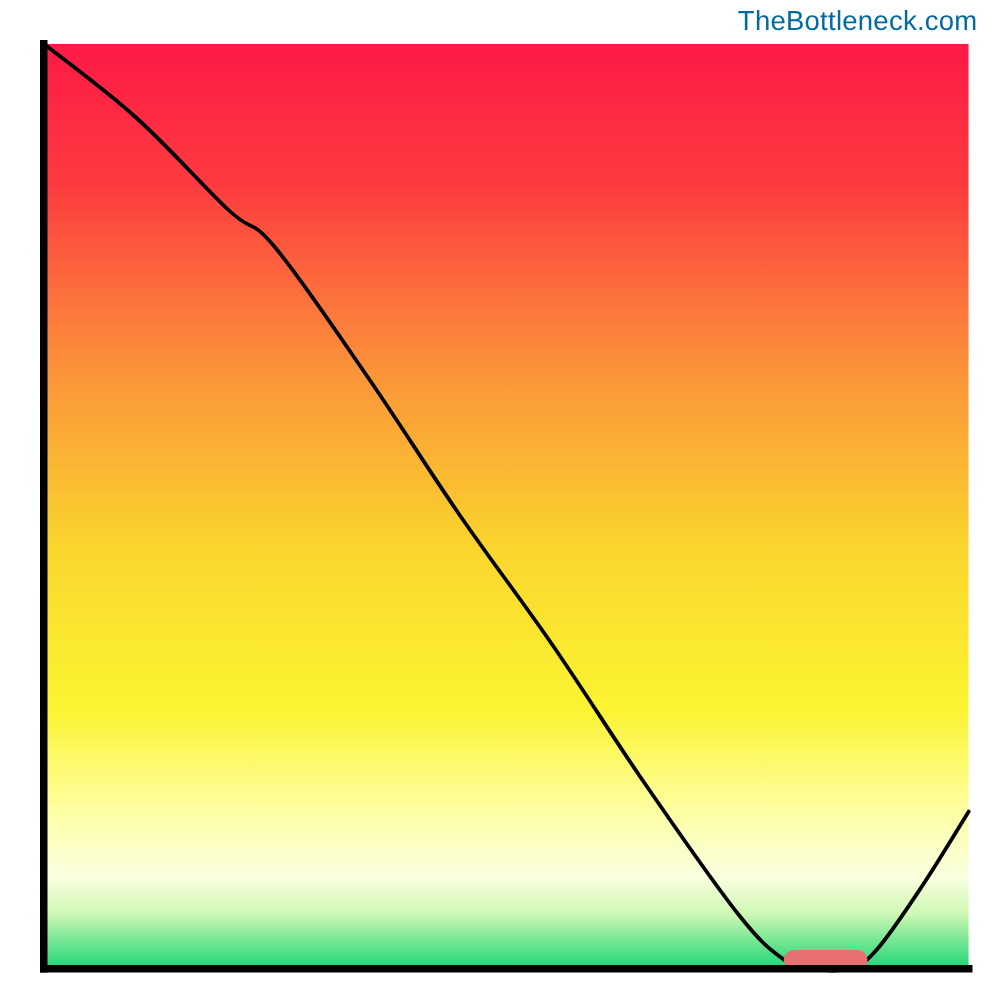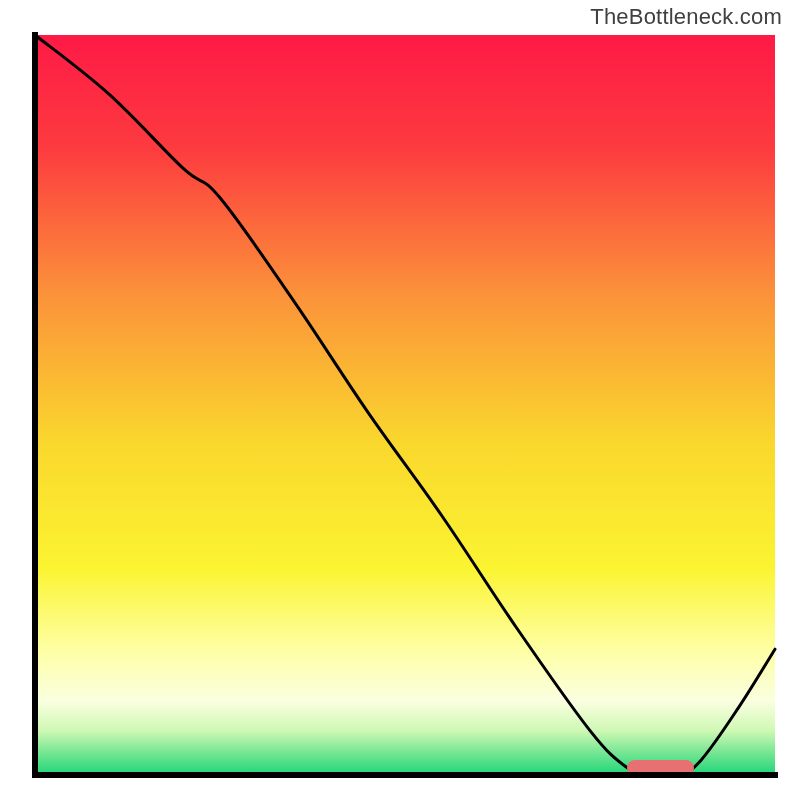--- a/index.html
+++ b/index.html
@@ -8,21 +8,21 @@
     height: 800px;
     background: #ffffff;
     position: relative;
     font-family: Arial, sans-serif;
   }
   .watermark {
     position: absolute;
     top: 4px;
     right: 18px;
     font-size: 22px;
-    color: #404040;
+    color: #0369a1;
     font-weight: normal;
     letter-spacing: 0.2px;
   }
   .chart-area {
     position: absolute;
     left: 35px;
     top: 35px;
     width: 740px;
     height: 740px;
   }

